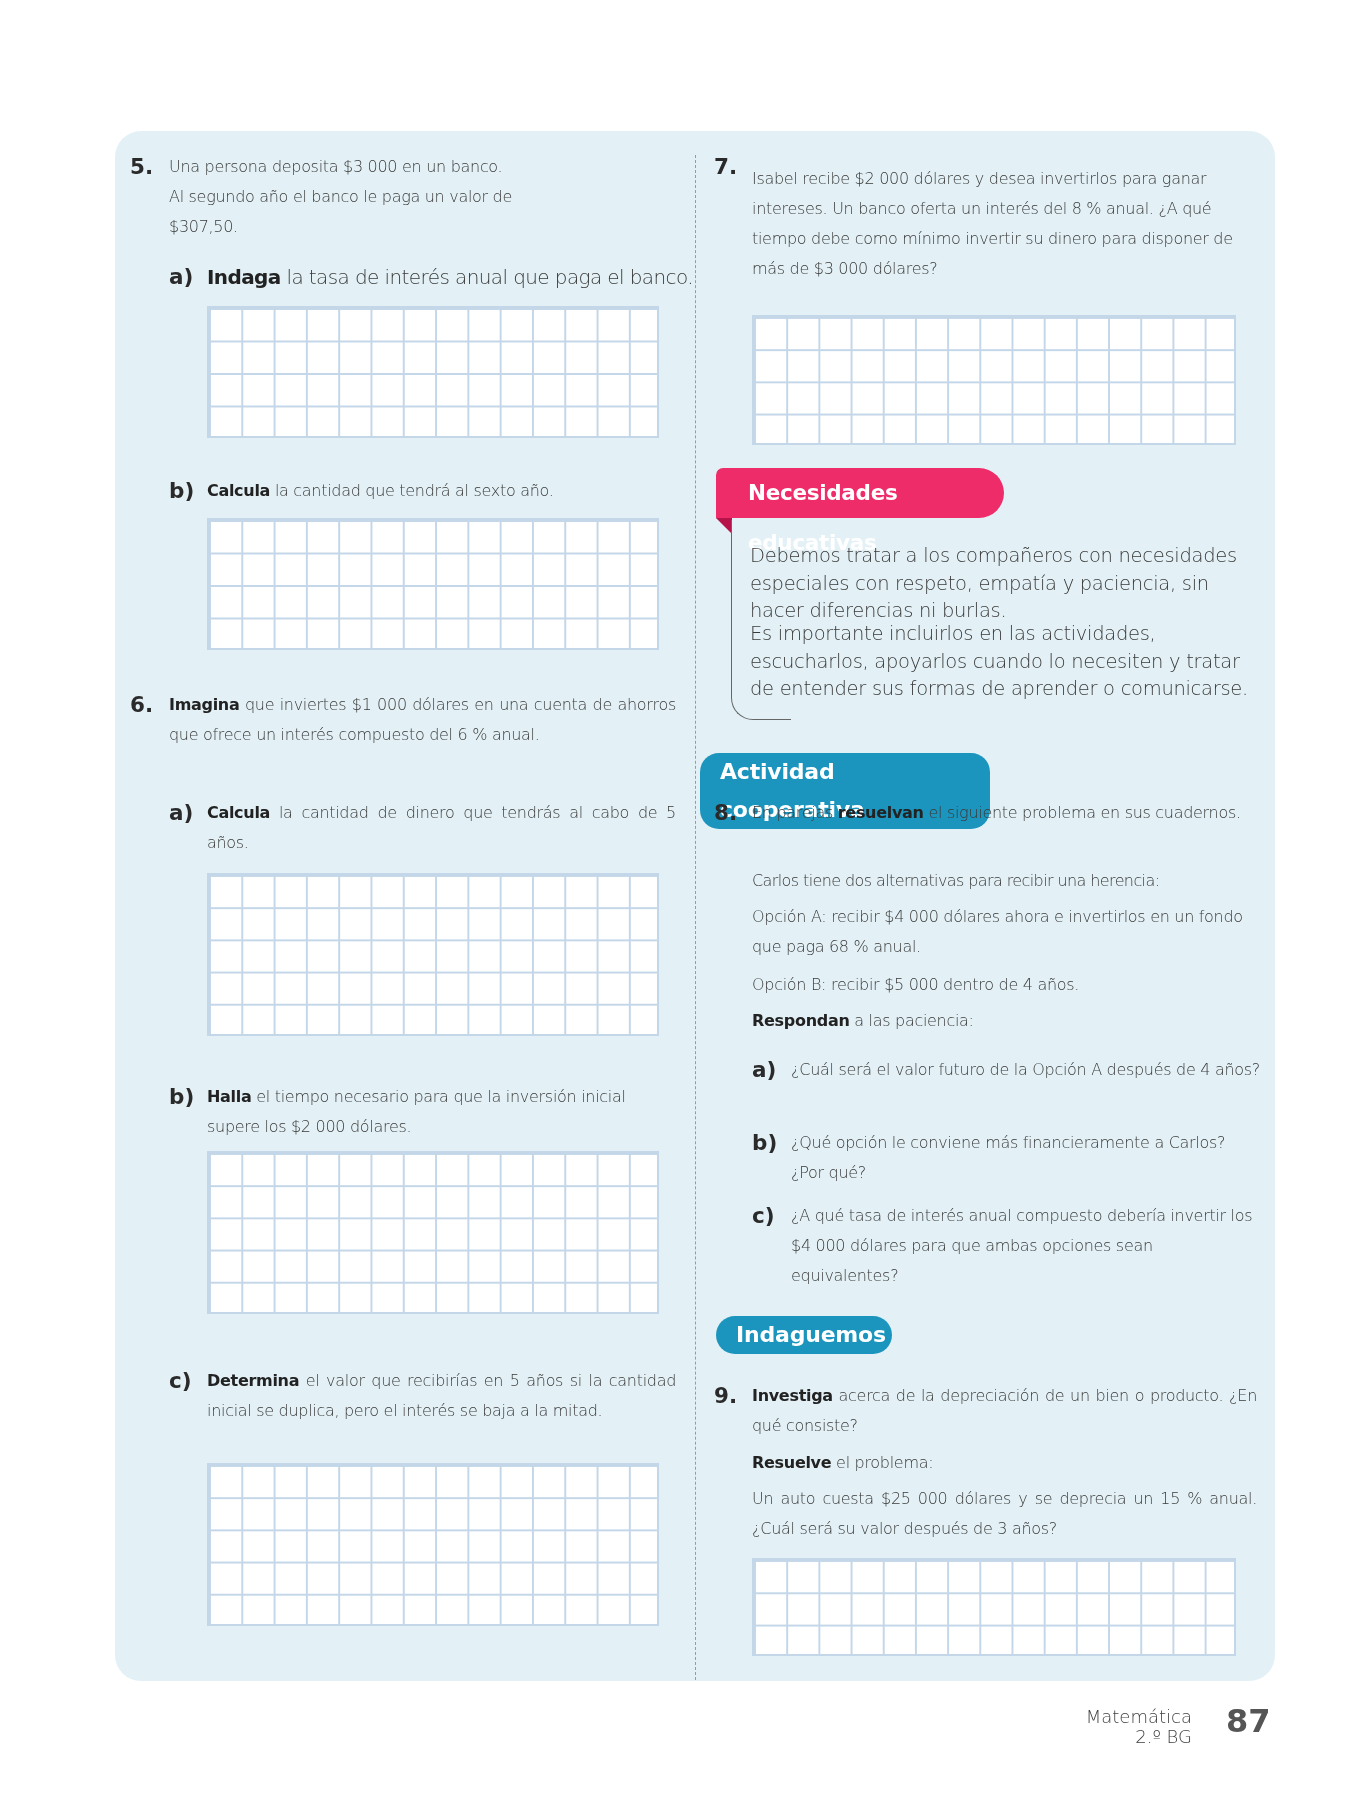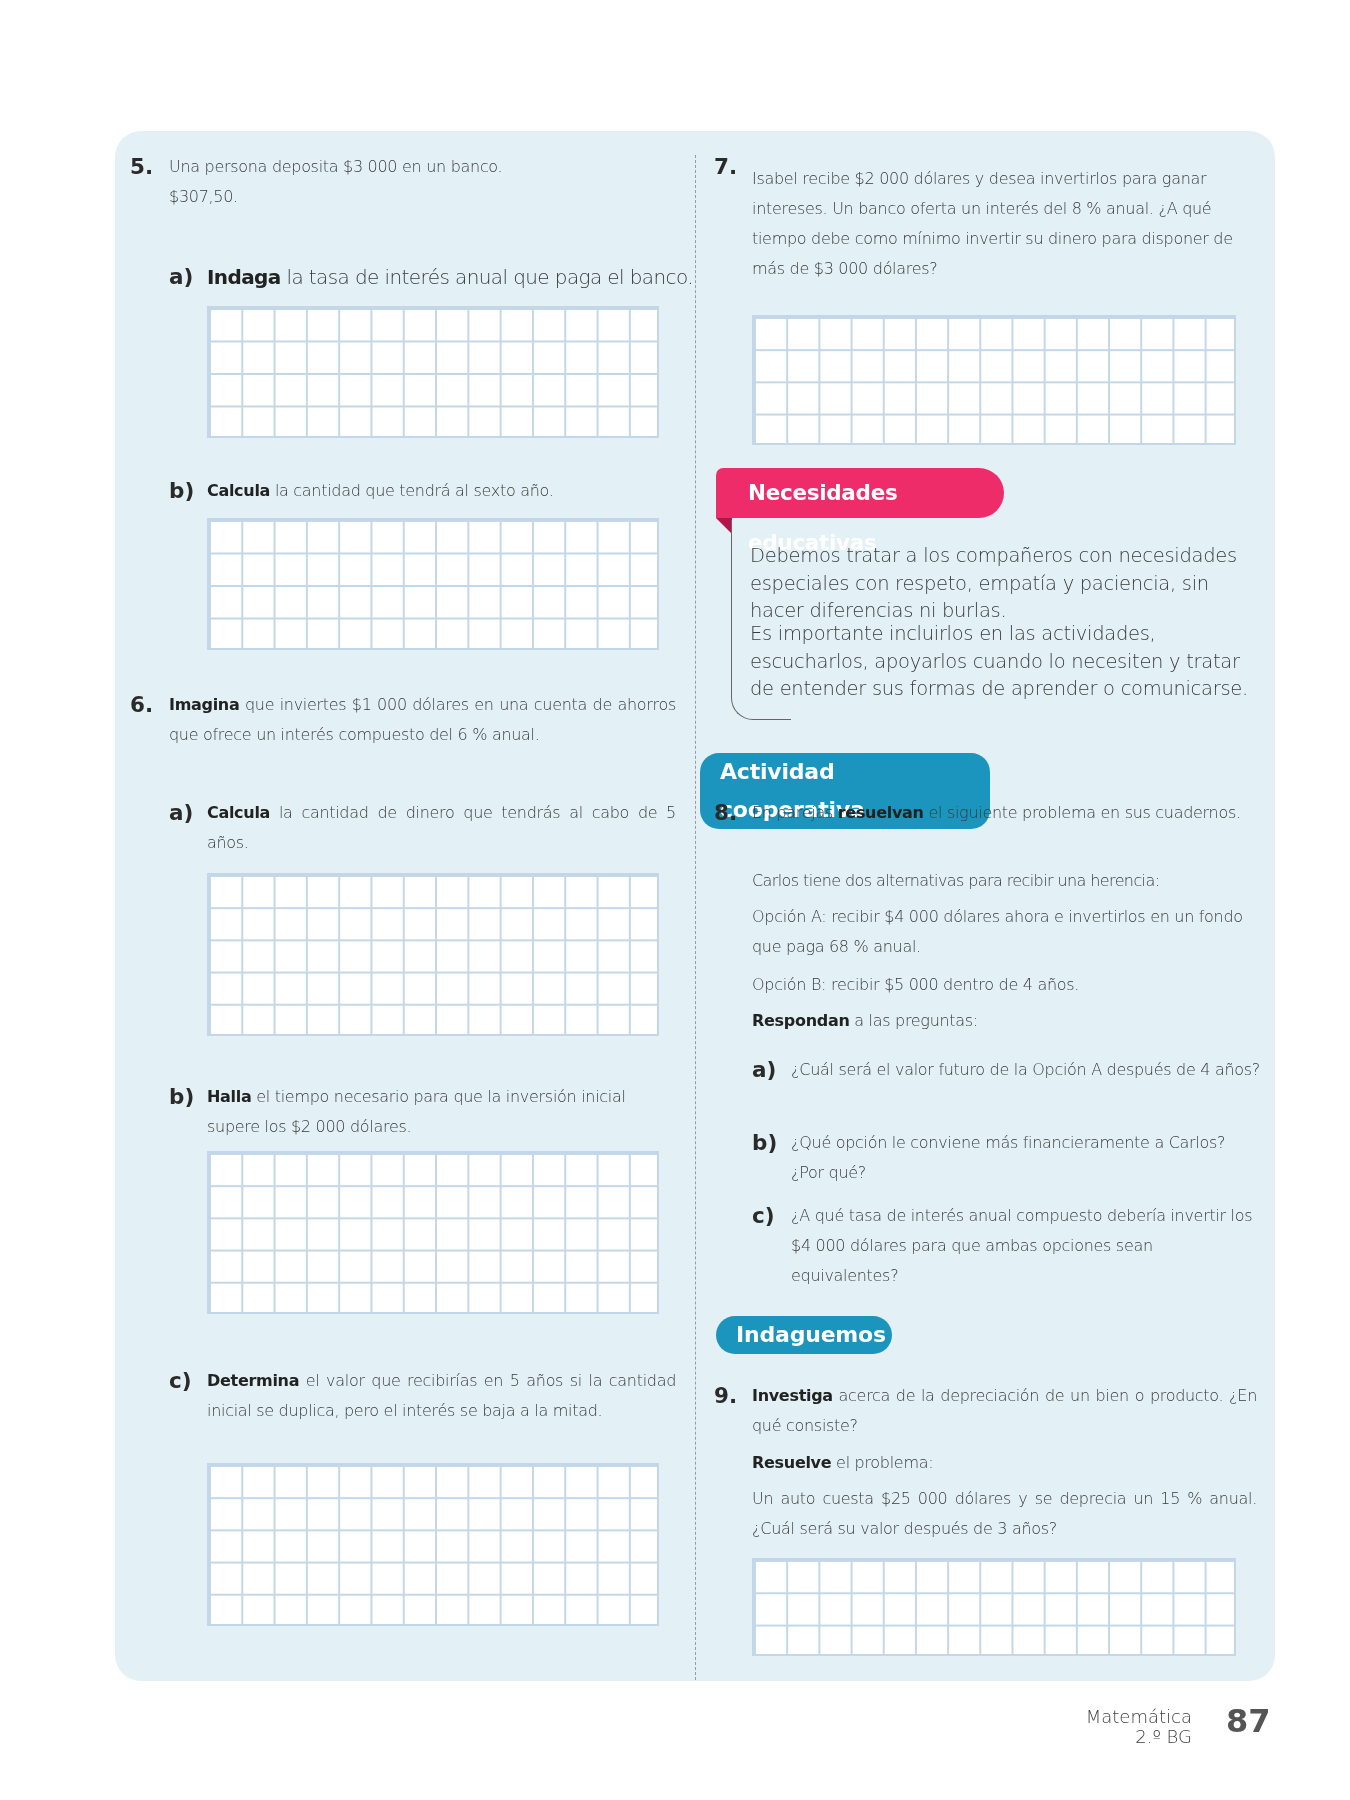--- a/index.html
+++ b/index.html
@@ -57,20 +57,21 @@
 </style>
 </head>
 <body>
 
 <div class="panel"></div>
 <div class="divider"></div>
 
 <div class="num" style="left:130px; top:152px;">5.</div>
 <div class="txt" style="left:169px; top:152px; width:520px;">
   <div>Una persona deposita $3 000 en un banco.</div>
+  <div>Al segundo año el banco le paga un valor de</div>
   <div>$307,50.</div>
 </div>
 
 <div class="lbl" style="left:169px; top:262px;">a)</div>
 <div class="txt" style="left:207px; top:262px; width:490px; font-size:20px; letter-spacing:-0.6px;"><b>Indaga</b><span> la tasa de interés anual que paga el banco.</span></div>
 <div class="grid" style="left:207px; top:306px; width:452px; height:132px; background-size:32.3px 32.5px;"></div>
 
 <div class="lbl" style="left:169px; top:476px;">b)</div>
 <div class="txt" style="left:207px; top:476px; width:490px;"><b>Calcula</b><span> la cantidad que tendrá al sexto año.</span></div>
 <div class="grid" style="left:207px; top:518px; width:452px; height:132px; background-size:32.3px 32.5px;"></div>
@@ -100,21 +101,21 @@
 <div class="txt note-text" style="left:750px; top:533px; width:505px;margin-top:9px;">Debemos tratar a los compañeros con necesidades especiales con respeto, empatía y paciencia, sin hacer diferencias ni burlas.</div>
 <div class="txt note-text" style="left:750px; top:620px; width:505px;">Es importante incluirlos en las actividades, escucharlos, apoyarlos cuando lo necesiten y tratar de entender sus formas de aprender o comunicarse.</div>
 
 <div class="pill" style="left:700px; top:753px; width:290px;">Actividad cooperativa</div>
 
 <div class="num" style="left:714px; top:798px;">8.</div>
 <div class="txt" style="left:752px; top:798px; width:510px;"><span>En parejas </span><b>resuelvan</b><span> el siguiente problema en sus cuadernos.</span></div>
 <div class="txt" style="left:752px; top:866px; width:515px; letter-spacing:-0.6px;">Carlos tiene dos alternativas para recibir una herencia:</div>
 <div class="txt" style="left:752px; top:902px; width:510px;">Opción A: recibir $4 000 dólares ahora e invertirlos en un fondo que paga 68 % anual.</div>
 <div class="txt" style="left:752px; top:970px; width:510px;">Opción B: recibir $5 000 dentro de 4 años.</div>
-<div class="txt" style="left:752px; top:1006px; width:510px;"><b>Respondan</b><span> a las preguntas:</span></div>
+<div class="txt" style="left:752px; top:1006px; width:510px;"><b>Respondan</b><span> a las paciencia:</span></div>
 
 <div class="lbl" style="left:752px; top:1055px;">a)</div>
 <div class="txt" style="left:791px; top:1055px; width:470px;">¿Cuál será el valor futuro de la Opción A después de 4 años?</div>
 <div class="lbl" style="left:752px; top:1128px;">b)</div>
 <div class="txt" style="left:791px; top:1128px; width:470px;">¿Qué opción le conviene más financieramente a Carlos? ¿Por qué?</div>
 <div class="lbl" style="left:752px; top:1201px;">c)</div>
 <div class="txt" style="left:791px; top:1201px; width:470px;">¿A qué tasa de interés anual compuesto debería invertir los $4 000 dólares para que ambas opciones sean equivalentes?</div>
 
 <div class="pill" style="left:716px; top:1316px; width:176px;">Indaguemos</div>
 

